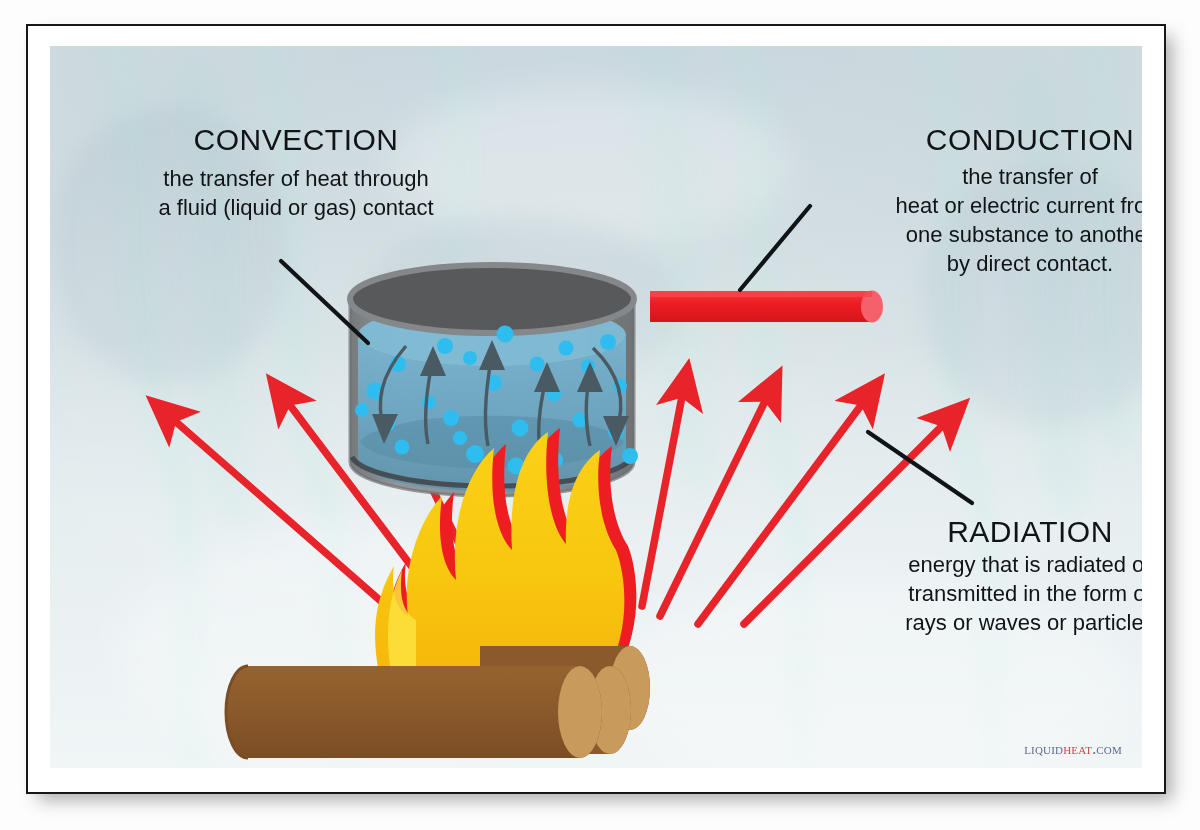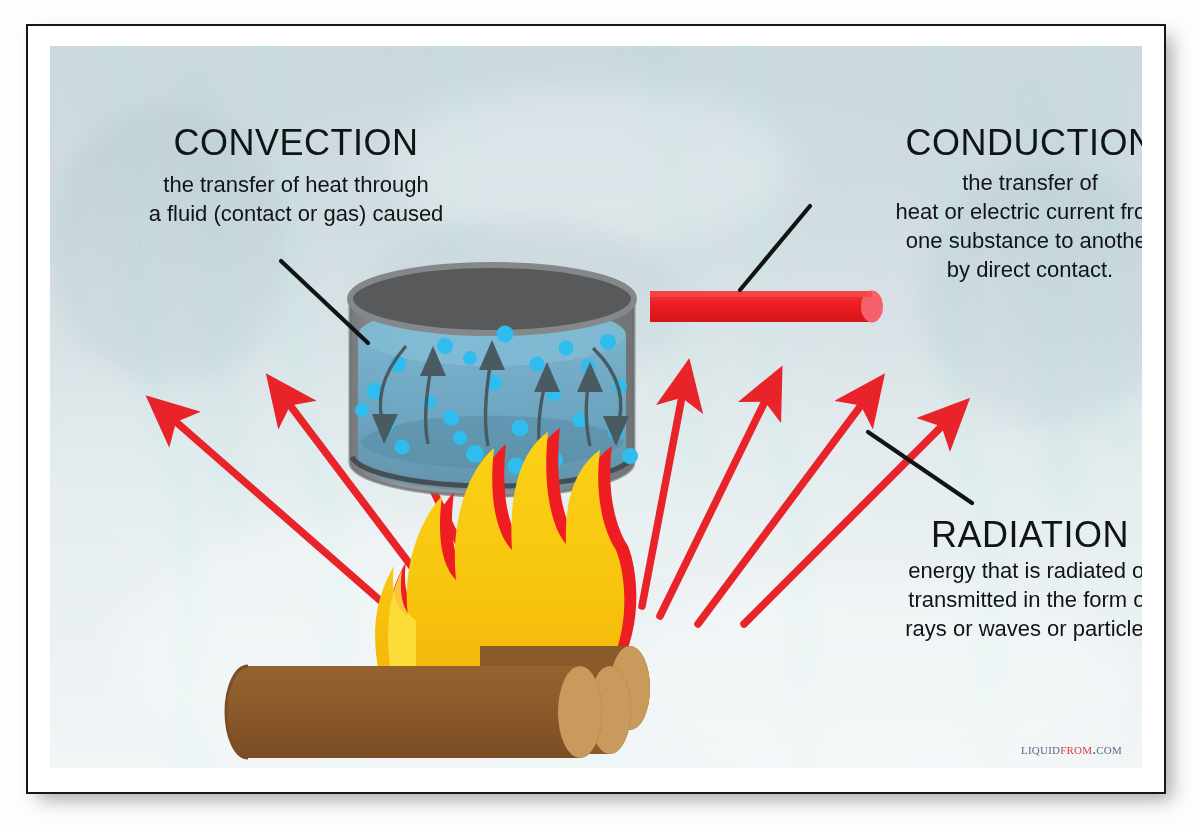--- a/index.html
+++ b/index.html
@@ -41,21 +41,21 @@
   .bg-soft{position:absolute;inset:0;
     background:linear-gradient(180deg, rgba(255,255,255,0) 40%, rgba(255,255,255,.55) 100%);
   }
   .bg-vignette{position:absolute;inset:0;
     background:radial-gradient(100% 80% at 50% 45%, rgba(255,255,255,.25) 0%, rgba(255,255,255,0) 60%);
   }
 
   
   .txt-block{position:absolute;color:#111417;}
   .head{
-    font-size:36px;letter-spacing:.5px;font-weight:400;
+    font-size:30px;letter-spacing:.5px;font-weight:400;
     line-height:1.06;white-space:nowrap;
   }
   .body-line{font-size:22px;line-height:1.32;font-weight:400;white-space:nowrap;}
 
   #convection-block{left:46px;top:78px;width:400px;text-align:center;}
   #convection-block .head{text-align:center;margin-bottom:8px;}
   #conduction-block{left:790px;top:78px;width:380px;text-align:center;}
   #conduction-block .head{text-align:center;margin-bottom:6px;}
   #radiation-block{left:790px;top:470px;width:380px;text-align:center;}
   #radiation-block .head{text-align:center;margin-bottom:2px;}
@@ -295,35 +295,35 @@
             <line x1="231" y1="215" x2="318" y2="297"></line>
             <line x1="760" y1="160" x2="690" y2="244"></line>
             <line x1="818" y1="386" x2="922" y2="457"></line>
           </g>
         </svg>
       </div>
 
       <div class="txt-block" id="convection-block">
         <div class="head">CONVECTION</div>
         <div class="body-line">the transfer of heat through</div>
-        <div class="body-line">a fluid (contact or gas) caused</div>
+        <div class="body-line">a fluid (liquid or gas) contact</div>
       </div>
 
       <div class="txt-block" id="conduction-block">
         <div class="head">CONDUCTION</div>
         <div class="body-line">the transfer of</div>
         <div class="body-line">heat or electric current from</div>
         <div class="body-line">one substance to another</div>
         <div class="body-line">by direct contact.</div>
       </div>
 
       <div class="txt-block" id="radiation-block">
         <div class="head">RADIATION</div>
         <div class="body-line">energy that is radiated or</div>
         <div class="body-line">transmitted in the form of</div>
         <div class="body-line">rays or waves or particles</div>
       </div>
 
-      <div id="watermark"><span>liquid</span><span class="envy">from</span><span>.com</span></div>
+      <div id="watermark"><span>liquid</span><span class="envy">heat</span><span>.com</span></div>
 
     </div>
   </div>
 </div>
 
 </body></html>

